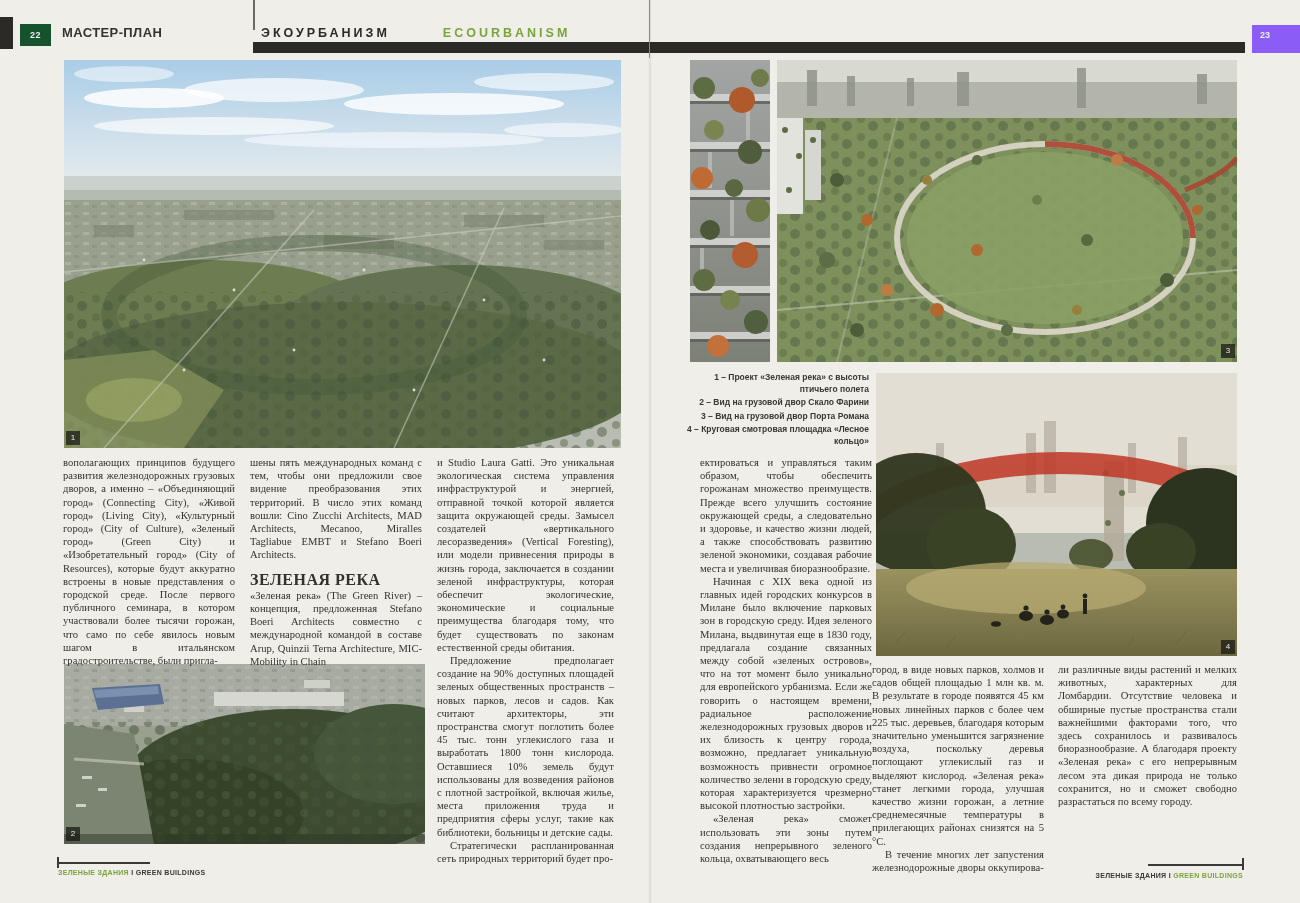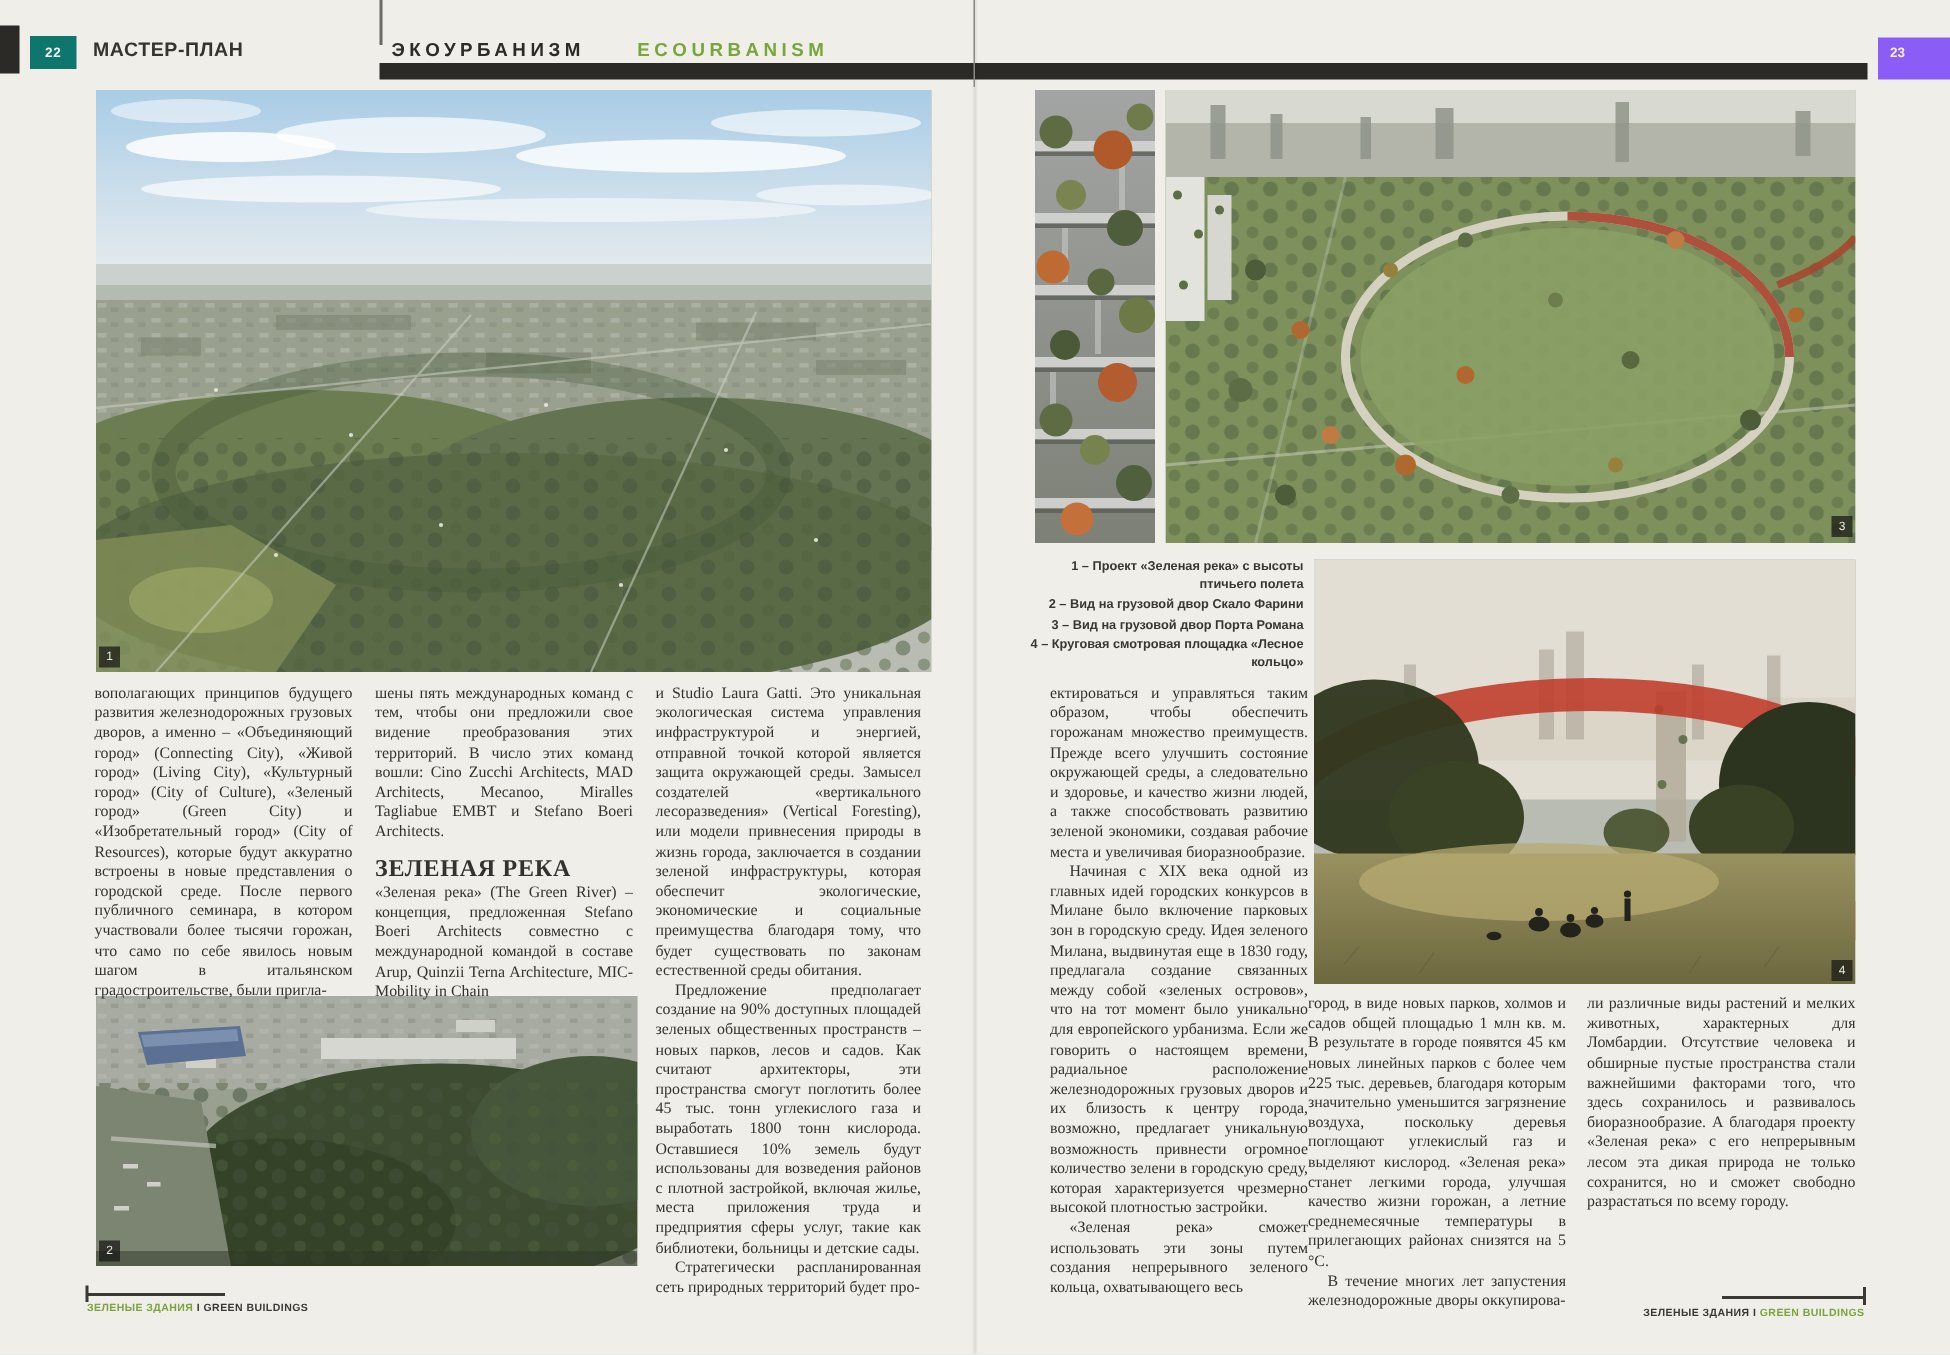--- a/index.html
+++ b/index.html
@@ -3,27 +3,27 @@
 <meta charset="utf-8">
 <style>
   html,body{margin:0;padding:0;}
   body{background:#e4e3df;}
   .spread{position:relative;width:1300px;height:903px;background:#efeee9;overflow:hidden;
           font-family:"Liberation Serif",serif;color:#2e2d29;}
   .abs{position:absolute;}
 
   
   .spine-tab{left:0;top:17px;width:13px;height:32px;background:#2b2a27;}
-  .pgnum-left{left:20px;top:24px;width:31px;height:22px;background:#0f766e;color:#f0efeb;
+  .pgnum-left{left:20px;top:24px;width:31px;height:22px;background:#14532d;color:#f0efeb;
     font:bold 9px/22px "Liberation Sans",sans-serif;text-align:center;letter-spacing:.5px;}
   .kicker{left:62px;top:25px;font:bold 13px/16px "Liberation Sans",sans-serif;
     color:#35342f;letter-spacing:.4px;}
   .divline{left:253px;top:0;width:2px;height:30px;background:#6a6a66;}
   .secthdr{left:261px;top:26px;font:bold 12.5px/15px "Liberation Sans",sans-serif;letter-spacing:3px;white-space:nowrap;}
-  .secthdr .ru{color:#2b2a27;margin-right:13px;text-align:center;}
+  .secthdr .ru{color:#2b2a27;margin-right:31px;text-align:center;}
   .secthdr .en{color:#7aa43c;padding-left:22px;}
   .topbar{left:253px;top:42px;width:992px;height:11px;background:#2b2a27;}
   .pgnum-right{left:1252px;top:25px;width:48px;height:28px;background:#8b5cf6;color:#f0efeb;
     font:bold 9px/12px "Liberation Sans",sans-serif;padding:4px 0 0 8px;box-sizing:border-box;}
 
   
   .crease{left:648px;top:0;width:4px;height:903px;
     background:linear-gradient(90deg,rgba(0,0,0,0),rgba(0,0,0,.08),rgba(0,0,0,0));}
   .crease-top{left:649px;top:0;width:1px;height:58px;background:#8b8a86;}
 

